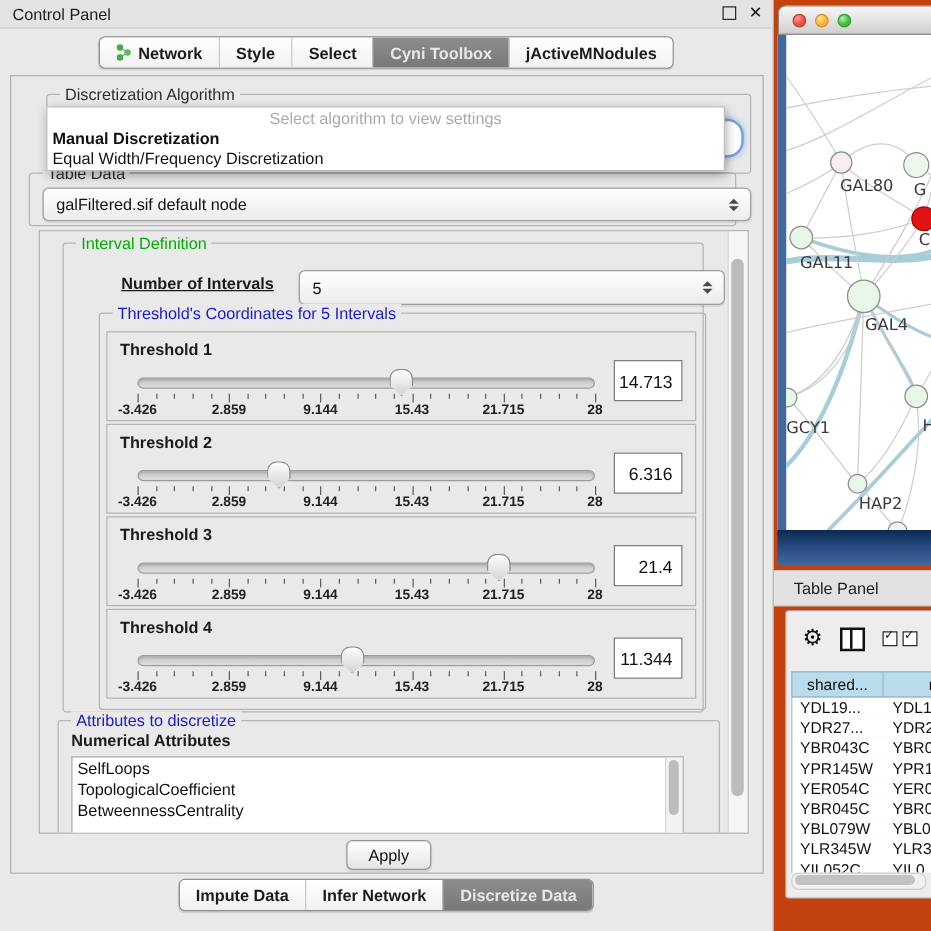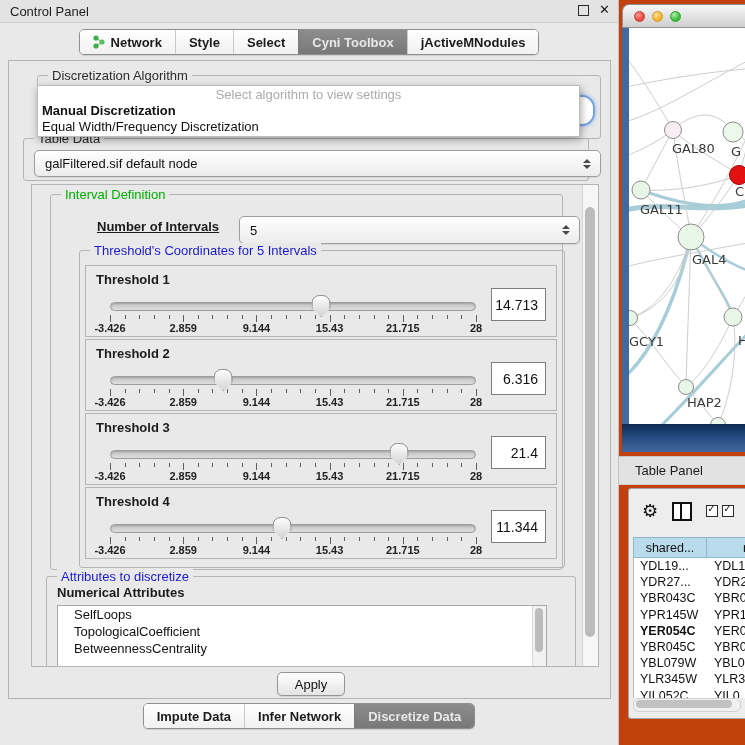--- a/index.html
+++ b/index.html
@@ -64,21 +64,21 @@
   .tick{position:absolute;width:1px;background:#5e5e5e;}
   .tick.minor{top:19px;height:4px;}
   .tick.major{top:19px;height:7px;}
   .tick-label{position:absolute;top:26px;transform:translateX(-50%);font-size:11px;font-weight:bold;color:#222;white-space:nowrap;}
   .th-value{position:absolute;left:405px;top:22px;width:55px;height:33px;background:#ffffff;border:1px solid #7e7e7e;display:flex;align-items:center;justify-content:flex-end;padding-right:7px;font-size:14px;color:#111;box-sizing:border-box;}
 
   
   #attr-group{left:14px;top:391px;width:528px;height:110px;}
   #attr-subtitle{position:absolute;left:10px;top:8px;font-size:13px;font-weight:bold;color:#1b1b1b;}
   #attr-list{position:absolute;left:10px;top:28px;width:488px;height:70px;background:#ffffff;border:1px solid #a8a8a8;overflow:hidden;}
-  .attr-item{font-size:13px;color:#111;line-height:17px;padding-left:16px;white-space:nowrap;}
+  .attr-item{font-size:13px;color:#111;line-height:17px;padding-left:4px;white-space:nowrap;}
   #attr-scrollbar{position:absolute;right:0;top:0;bottom:0;width:13px;background:#f2f2f2;border-left:1px solid #d8d8d8;}
   #attr-scrollbar .sb-thumb{position:absolute;left:2px;width:8px;border-radius:4px;background:#bcbcbc;top:2px;height:44px;}
 
   #apply-btn{position:absolute;left:268px;top:611px;width:66px;height:22px;border:1px solid #969696;border-radius:5px;background:linear-gradient(#ffffff,#e4e4e4);font-size:13px;color:#111;display:flex;align-items:center;justify-content:center;box-shadow:0 1px 1px rgba(0,0,0,.1);}
 
   
   #right-side{position:absolute;left:619px;top:0;width:126px;height:745px;background:#c2410c;}
 
   #net-window{position:absolute;left:3px;top:4px;width:123px;height:448px;}
   #net-titlebar{position:absolute;left:0;top:0;right:0;height:24px;background:linear-gradient(#f7f7f7,#cfcfcf);border:1px solid #909090;border-right:none;border-top-left-radius:7px;display:flex;align-items:center;padding-left:11px;gap:7px;box-sizing:border-box;}
@@ -484,21 +484,21 @@
             </div>
             <div class="tp-row">
               <div class="tp-cell" style="width: 74px;">YBR043C</div>
               <div class="tp-cell" style="width: 80px;">YBR0</div>
             </div>
             <div class="tp-row">
               <div class="tp-cell" style="width: 74px;">YPR145W</div>
               <div class="tp-cell" style="width: 80px;">YPR1</div>
             </div>
             <div class="tp-row">
-              <div class="tp-cell" style="width: 74px; font-weight: bold;">YER054C</div>
+              <div class="tp-cell" style="width: 74px;">YER054C</div>
               <div class="tp-cell" style="width: 80px;">YER0</div>
             </div>
             <div class="tp-row">
               <div class="tp-cell" style="width: 74px;">YBR045C</div>
               <div class="tp-cell" style="width: 80px;">YBR0</div>
             </div>
             <div class="tp-row">
               <div class="tp-cell" style="width: 74px;">YBL079W</div>
               <div class="tp-cell" style="width: 80px;">YBL0</div>
             </div>

